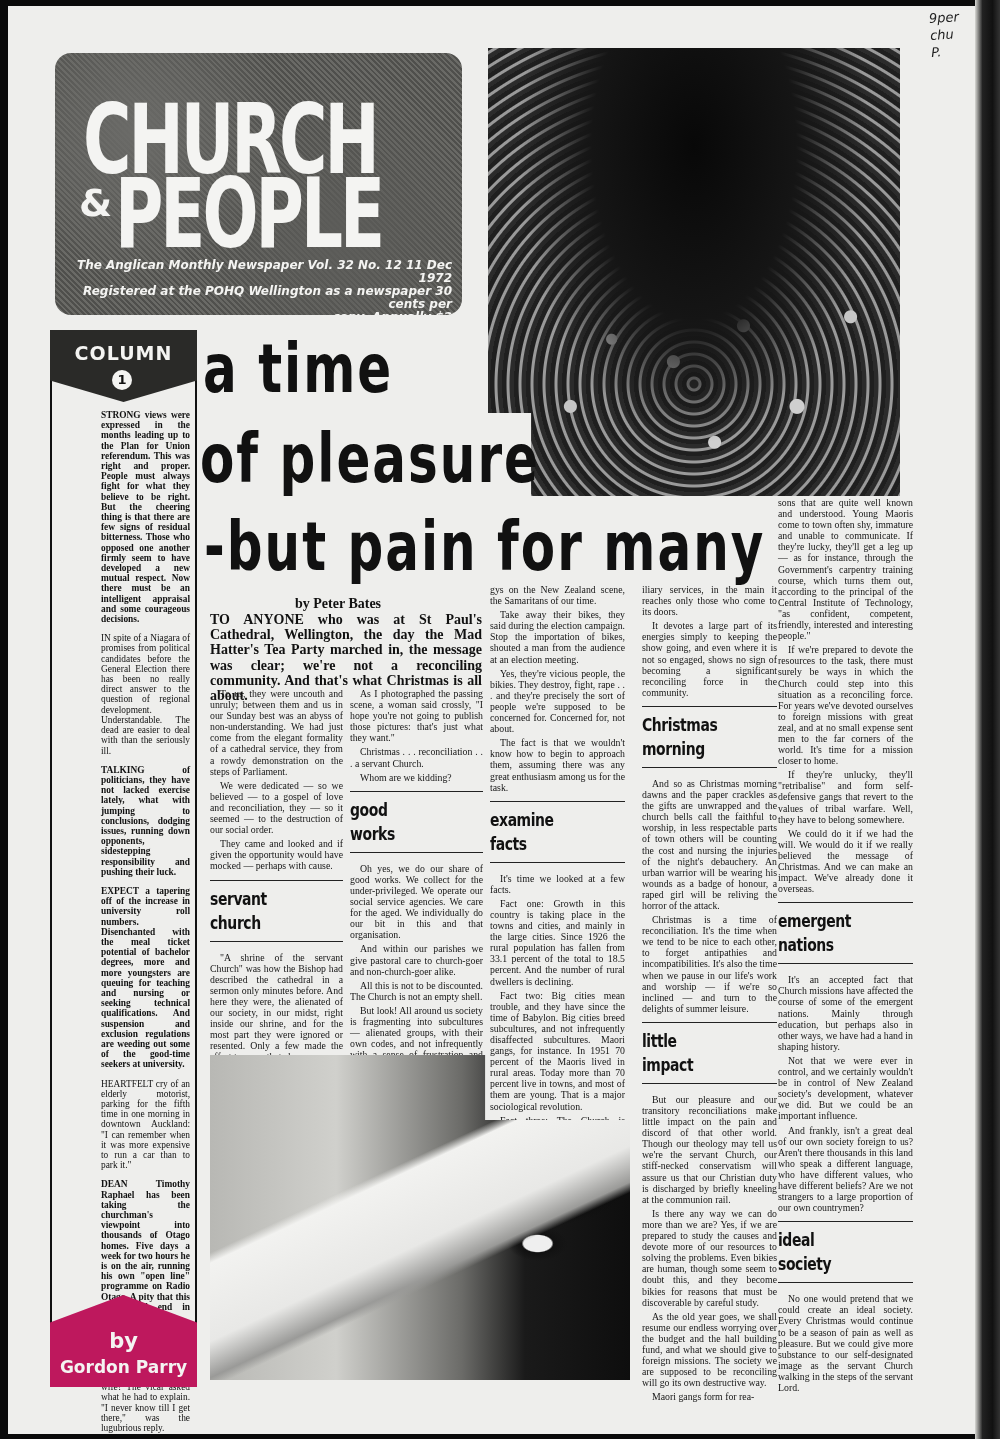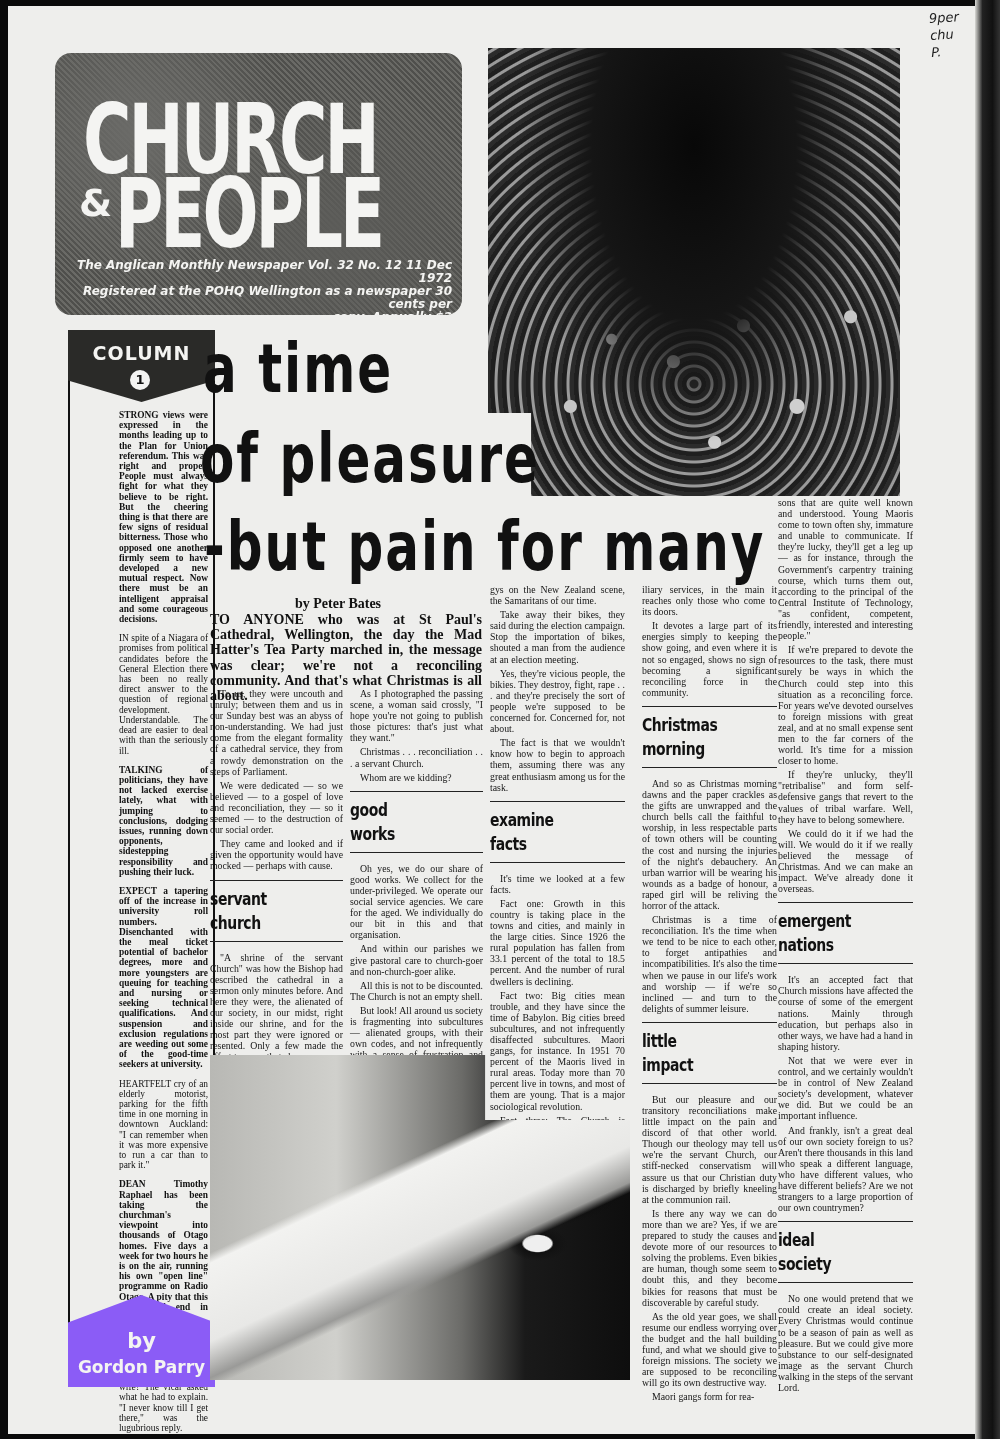--- a/index.html
+++ b/index.html
@@ -43,21 +43,21 @@
     font-family: "DejaVu Sans", sans-serif; font-weight: 900;
   }
   .mast-sub {
     position: absolute; left: 10px; right: 10px; top: 206px;
     color: #f4f4f2; font-family: "DejaVu Sans", sans-serif; font-style: italic; font-weight: bold;
     font-size: 12px; line-height: 13px; text-align: right;
   }
 
   
   .column-box {
-    position: absolute; left: 68px; top: 330px; width: 147px; height: 1057px;
+    position: absolute; left: 50px; top: 330px; width: 147px; height: 1057px;
     border: 2px solid #111; background: #eeeeec;
   }
   .column-head {
     position: absolute; left: -2px; top: -2px; width: 147px; height: 72px;
     background: #2a2a28;
     clip-path: polygon(0 0, 100% 0, 100% 70%, 50% 100%, 0 70%);
   }
   .column-title {
     position: absolute; left: 0; right: 0; top: 12px; text-align: center;
     color: #f4f4f2; font-family: "DejaVu Sans", sans-serif; font-weight: bold; font-size: 19px;
@@ -71,21 +71,21 @@
   .column-items { position: absolute; left: 5px; right: 5px; top: 78px; }
   .col-item {
     font-family: "Liberation Serif", serif; font-size: 9.4px; line-height: 10.2px;
     text-align: justify; margin-bottom: 9px; color: #111; margin-left: 44px;
   }
   .col-item.bold { font-weight: bold; }
   .col-item .lead { font-weight: bold; }
   .col-item.plain .lead { font-weight: normal; }
   .column-foot {
     position: absolute; left: -2px; bottom: -2px; width: 147px; height: 92px;
-    background: #8b5cf6;
+    background: #be185d;
     clip-path: polygon(0 30%, 50% 0, 100% 30%, 100% 100%, 0 100%);
   }
   .column-by {
     position: absolute; left: 0; right: 0; top: 34px; text-align: center; color: #f4f4f2;
     font-family: "DejaVu Sans", sans-serif; font-weight: bold; font-size: 21px;
   }
   .column-author {
     position: absolute; left: 0; right: 0; top: 62px; text-align: center; color: #f4f4f2;
     font-family: "DejaVu Sans", sans-serif; font-weight: bold; font-size: 17px;
   }

